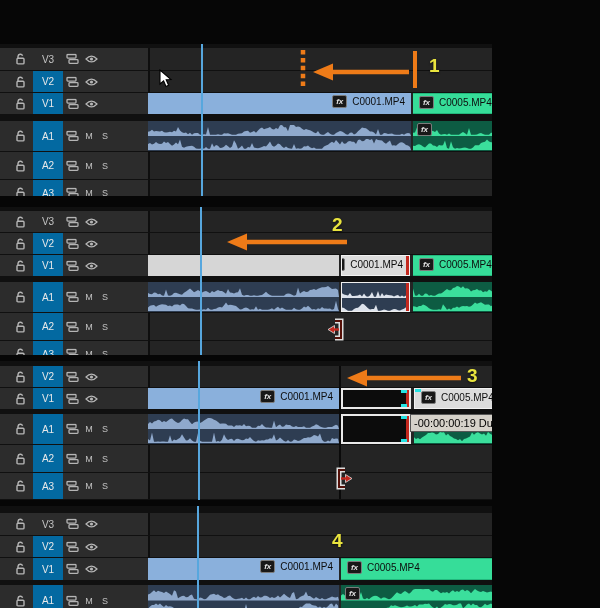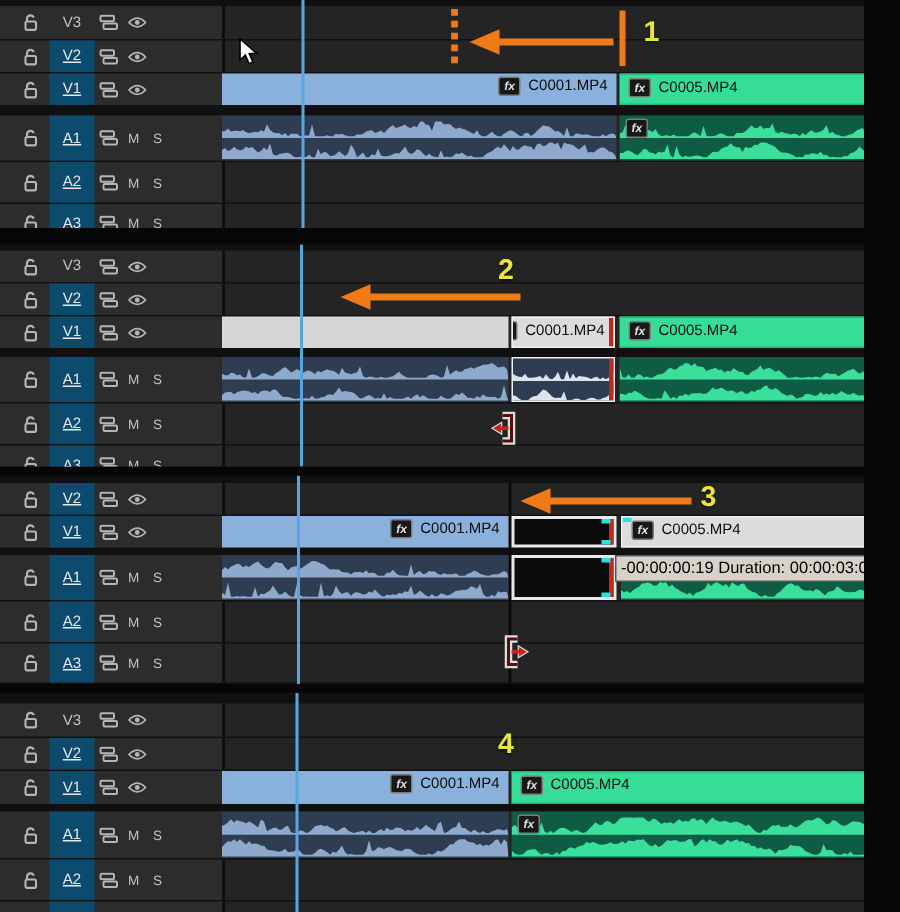--- a/index.html
+++ b/index.html
@@ -1,26 +1,26 @@
 <!DOCTYPE html>
 <html><head>
 <meta charset="utf-8">
 <style>
   html,body{margin:0;padding:0;background:#060606;}
   #root{position:relative;width:600px;height:608px;overflow:hidden;background:#060606;
         font-family:"Liberation Sans",sans-serif;}
-  .section{position:absolute;left:0;width:576px;overflow:hidden;background:#101010;}
+  .section{position:absolute;left:0;width:492px;overflow:hidden;background:#101010;margin-top:44px;}
   .row-hdr{position:absolute;left:0;width:148px;background:#2c2c2c;box-sizing:border-box;}
   .row-lane{position:absolute;left:148px;width:452px;background:#242424;box-sizing:border-box;
             border-left:2px solid #0e0e0e;}
   .hdr-inner{position:relative;width:100%;height:100%;display:flex;align-items:center;}
   .lock{position:absolute;left:15px;top:50%;transform:translateY(-50%);line-height:0;}
   .tname{position:absolute;left:33px;top:0;bottom:0;width:30px;display:flex;align-items:center;
          justify-content:center;font-size:10px;color:#c4c4c4;}
-  .tname.on{background:#0c4a6e;color:#e9e9e9;text-decoration:underline;}
+  .tname.on{background:#0369a1;color:#e9e9e9;}
   .sync{position:absolute;left:66px;top:50%;transform:translateY(-50%);line-height:0;}
   .eye{position:absolute;left:85px;top:50%;transform:translateY(-50%);line-height:0;}
   .ms{position:absolute;top:50%;transform:translateY(-50%);width:12px;text-align:center;
       font-size:9px;color:#c2c2c2;}
   .clip{position:absolute;box-sizing:border-box;overflow:hidden;}
   .video-blue{background:#8ab0dc;}
   .video-green{background:#36dd99;border-top:1px solid #23b87d;border-bottom:1px solid #23b87d;}
   .video-selected{background:#dcdcdc;border:1px solid #f2f2f2;}
   .video-selected-plain{background:#d6d6d6;}
   .audio-blue{background:#2e3d52;}

